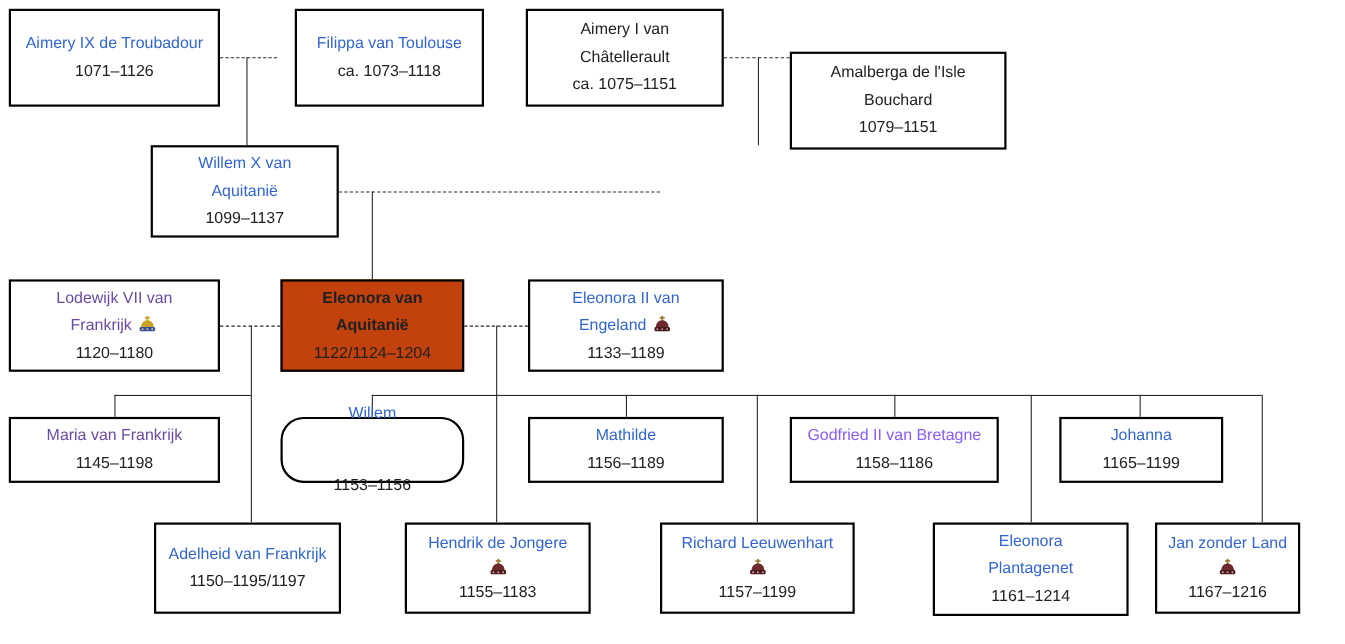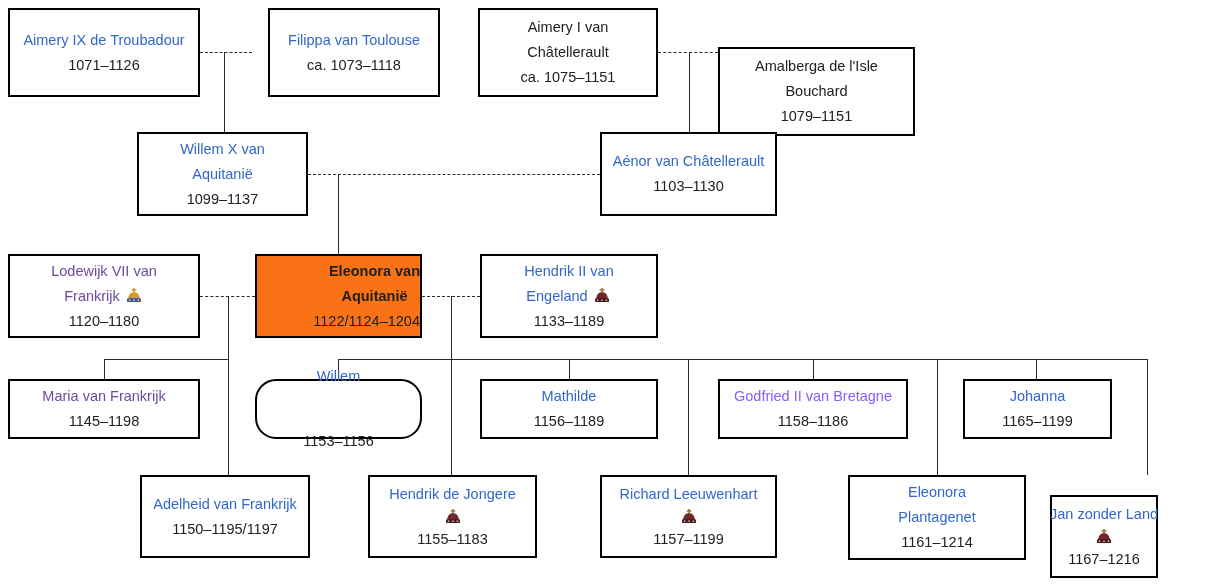--- a/index.html
+++ b/index.html
@@ -81,51 +81,45 @@
       </div>
       <div class="dates" style="color: rgb(32, 33, 34);">1079–1151</div>
     </div>
     <div class="person" style="left: 137px; top: 132px; width: 171px; height: 84px; border-color: rgb(0, 0, 0); background: rgb(255, 255, 255);">
       <div style="color: rgb(51, 102, 204); cursor: pointer;">
         <div class="name-line">Willem X van</div>
         <div class="name-line">Aquitanië</div>
       </div>
       <div class="dates" style="color: rgb(32, 33, 34);">1099–1137</div>
     </div>
-    <div class="person" style="left: 600px; top: 132px; width: 177px; height: 84px; border-color: rgb(0, 0, 0); background: rgb(255, 255, 255);">
-      <div style="color: rgb(51, 102, 204); cursor: pointer;">
-        <div class="name-line">Aénor van Châtellerault</div>
-      </div>
-      <div class="dates" style="color: rgb(32, 33, 34);">1103–1130</div>
-    </div>
     <div class="person" style="left: 8px; top: 254px; width: 192px; height: 84px; border-color: rgb(0, 0, 0); background: rgb(255, 255, 255);">
       <div style="color: rgb(107, 75, 161); cursor: pointer;">
         <div class="name-line">Lodewijk VII van</div>
         <div class="name-line">Frankrijk<svg width="20" height="15" viewBox="0 0 20 15" class="crown">
             <rect x="9.2" y="0" width="1.6" height="4.6" fill="#C9A227"></rect>
             <rect x="7.7" y="1.2" width="4.6" height="1.5" fill="#C9A227"></rect>
             <path d="M4.2 11 C4.2 6 7.2 4.2 10 4.2 C12.8 4.2 15.8 6 15.8 11 Z" fill="#C9A227"></path>
             <rect x="3" y="10.2" width="14" height="3.9" rx="1.2" fill="#3A4F9E"></rect>
             <circle cx="5.6" cy="12.2" r="0.9" fill="#EAD57A"></circle>
             <circle cx="10" cy="12.2" r="0.9" fill="#EAD57A"></circle>
             <circle cx="14.4" cy="12.2" r="0.9" fill="#EAD57A"></circle>
           </svg></div>
       </div>
       <div class="dates" style="color: rgb(32, 33, 34);">1120–1180</div>
     </div>
-    <div class="person" style="left: 255px; top: 254px; width: 167px; height: 84px; border-color: rgb(0, 0, 0); background: #f97316; align-items: flex-end;">
+    <div class="person" style="left: 255px; top: 254px; width: 167px; height: 84px; border-color: rgb(0, 0, 0); background: #c2410c;">
       <div style="color: rgb(32, 33, 34); font-weight: bold;">
         <div class="name-line">Eleonora van</div>
         <div class="name-line">Aquitanië</div>
       </div>
       <div class="dates" style="color: rgb(32, 33, 34);">1122/1124–1204</div>
     </div>
     <div class="person" style="left: 480px; top: 254px; width: 178px; height: 84px; border-color: rgb(0, 0, 0); background: rgb(255, 255, 255);">
       <div style="color: rgb(51, 102, 204); cursor: pointer;">
-        <div class="name-line">Hendrik II van</div>
+        <div class="name-line">Eleonora II van</div>
         <div class="name-line">Engeland<svg width="20" height="15" viewBox="0 0 20 15" class="crown">
             <rect x="9.2" y="0" width="1.6" height="4.6" fill="#9A7B2D"></rect>
             <rect x="7.7" y="1.2" width="4.6" height="1.5" fill="#9A7B2D"></rect>
             <path d="M4.2 11 C4.2 6 7.2 4.2 10 4.2 C12.8 4.2 15.8 6 15.8 11 Z" fill="#6E2A2A"></path>
             <rect x="3" y="10.2" width="14" height="3.9" rx="1.2" fill="#471A1C"></rect>
             <circle cx="5.6" cy="12.2" r="0.9" fill="#D9A0A0"></circle>
             <circle cx="10" cy="12.2" r="0.9" fill="#D9A0A0"></circle>
             <circle cx="14.4" cy="12.2" r="0.9" fill="#D9A0A0"></circle>
           </svg></div>
       </div>
@@ -197,21 +191,21 @@
         </svg></div>
       <div class="dates" style="color: rgb(32, 33, 34);">1157–1199</div>
     </div>
     <div class="person" style="left: 848px; top: 475px; width: 178px; height: 85px; border-color: rgb(0, 0, 0); background: rgb(255, 255, 255);">
       <div style="color: rgb(51, 102, 204); cursor: pointer;">
         <div class="name-line">Eleonora</div>
         <div class="name-line">Plantagenet</div>
       </div>
       <div class="dates" style="color: rgb(32, 33, 34);">1161–1214</div>
     </div>
-    <div class="person" style="left: 1050px; top: 495px; width: 108px; height: 83px; border-color: rgb(0, 0, 0); background: rgb(255, 255, 255);">
+    <div class="person" style="left: 1050px; top: 475px; width: 132px; height: 83px; border-color: rgb(0, 0, 0); background: rgb(255, 255, 255);">
       <div style="color: rgb(51, 102, 204); cursor: pointer;">
         <div class="name-line">Jan zonder Land</div>
       </div>
       <div class="crown-line"><svg width="20" height="15" viewBox="0 0 20 15" class="crown" style="margin-left: 0px;">
           <rect x="9.2" y="0" width="1.6" height="4.6" fill="#9A7B2D"></rect>
           <rect x="7.7" y="1.2" width="4.6" height="1.5" fill="#9A7B2D"></rect>
           <path d="M4.2 11 C4.2 6 7.2 4.2 10 4.2 C12.8 4.2 15.8 6 15.8 11 Z" fill="#6E2A2A"></path>
           <rect x="3" y="10.2" width="14" height="3.9" rx="1.2" fill="#471A1C"></rect>
           <circle cx="5.6" cy="12.2" r="0.9" fill="#D9A0A0"></circle>
           <circle cx="10" cy="12.2" r="0.9" fill="#D9A0A0"></circle>

